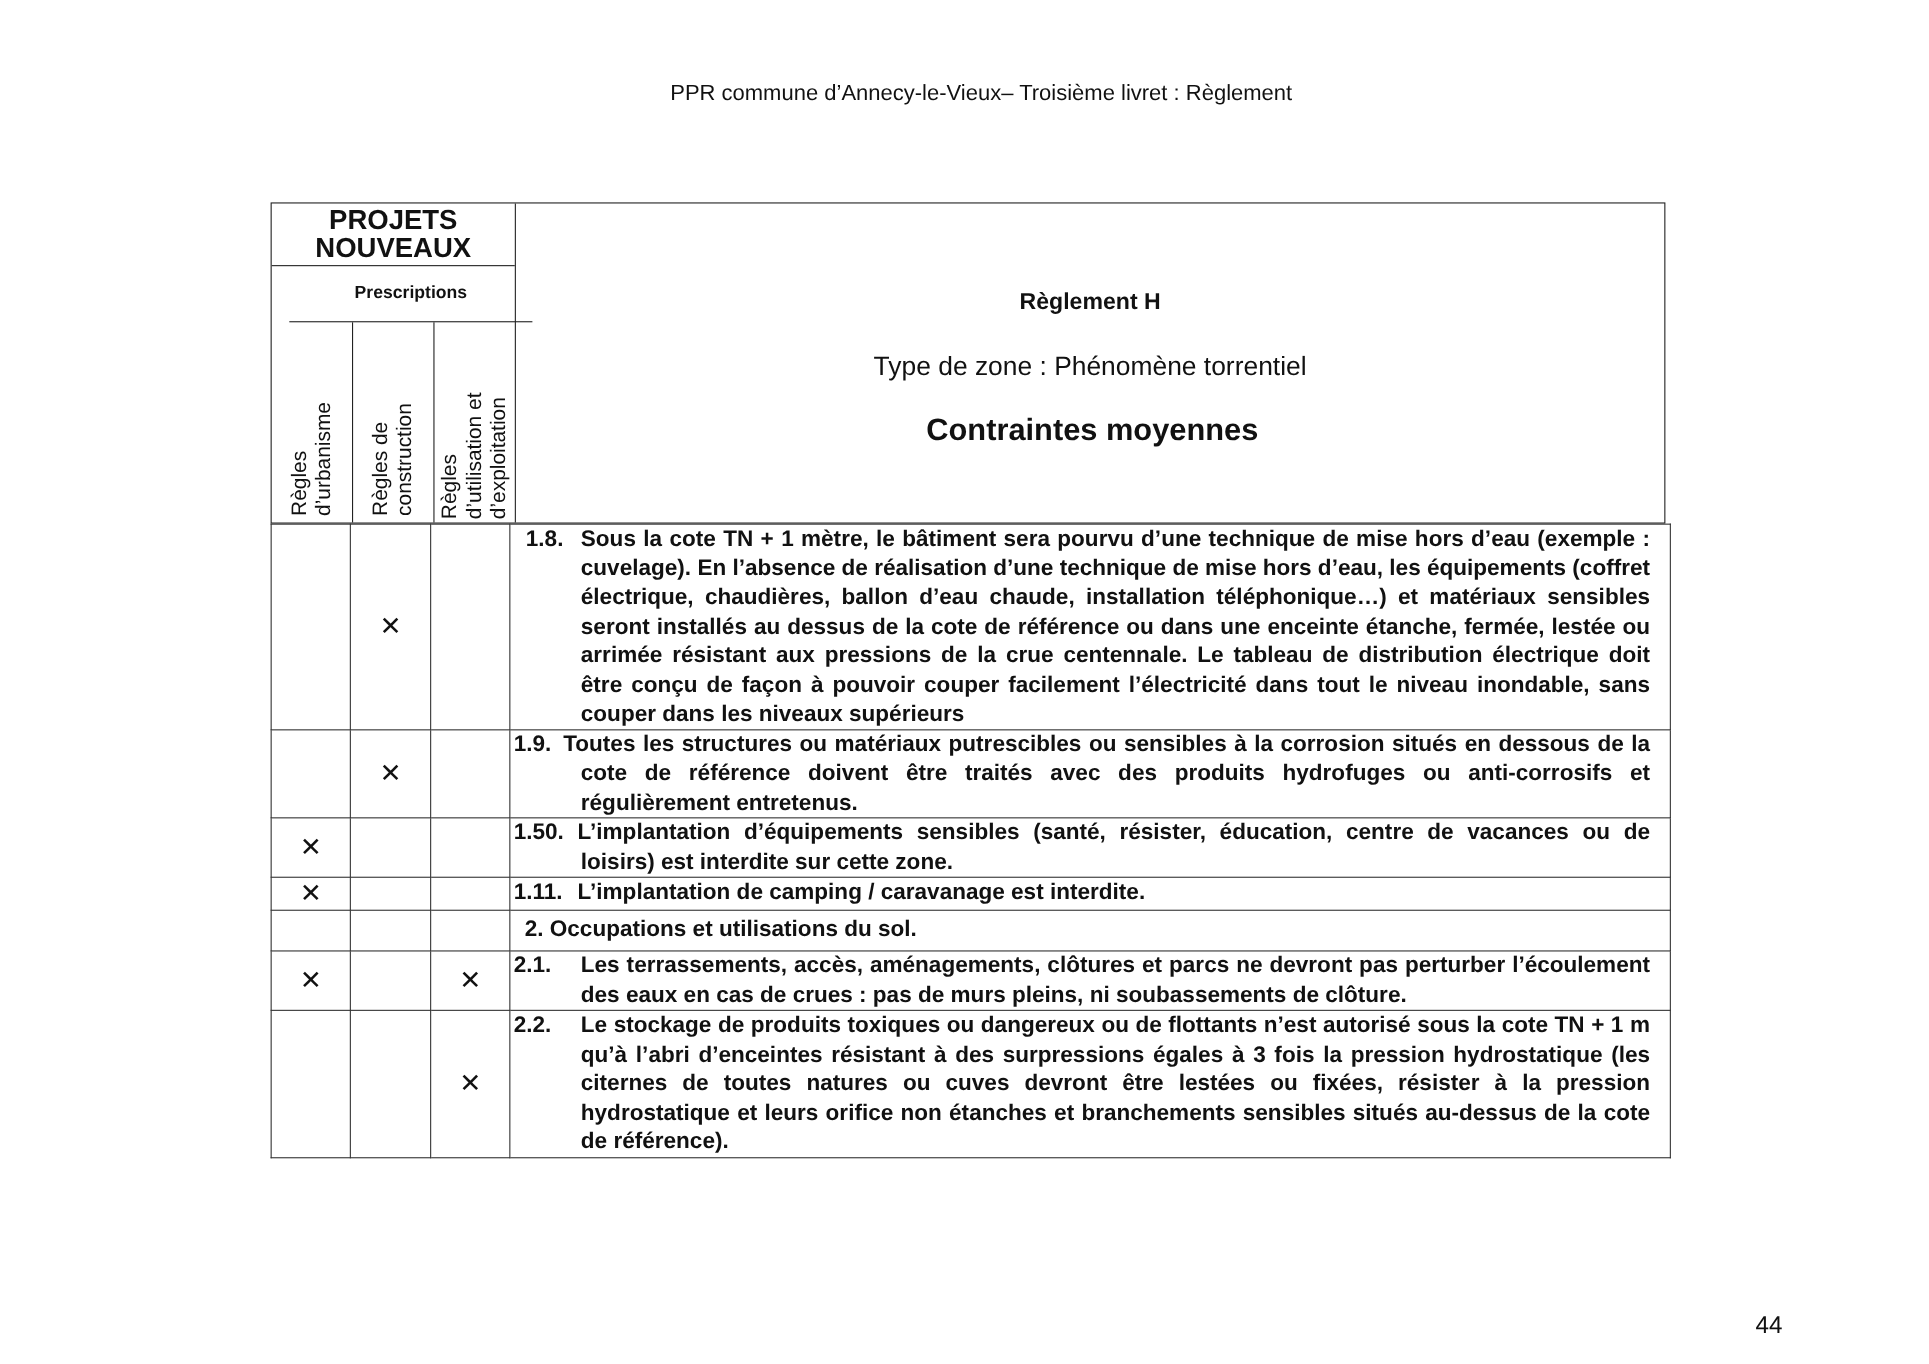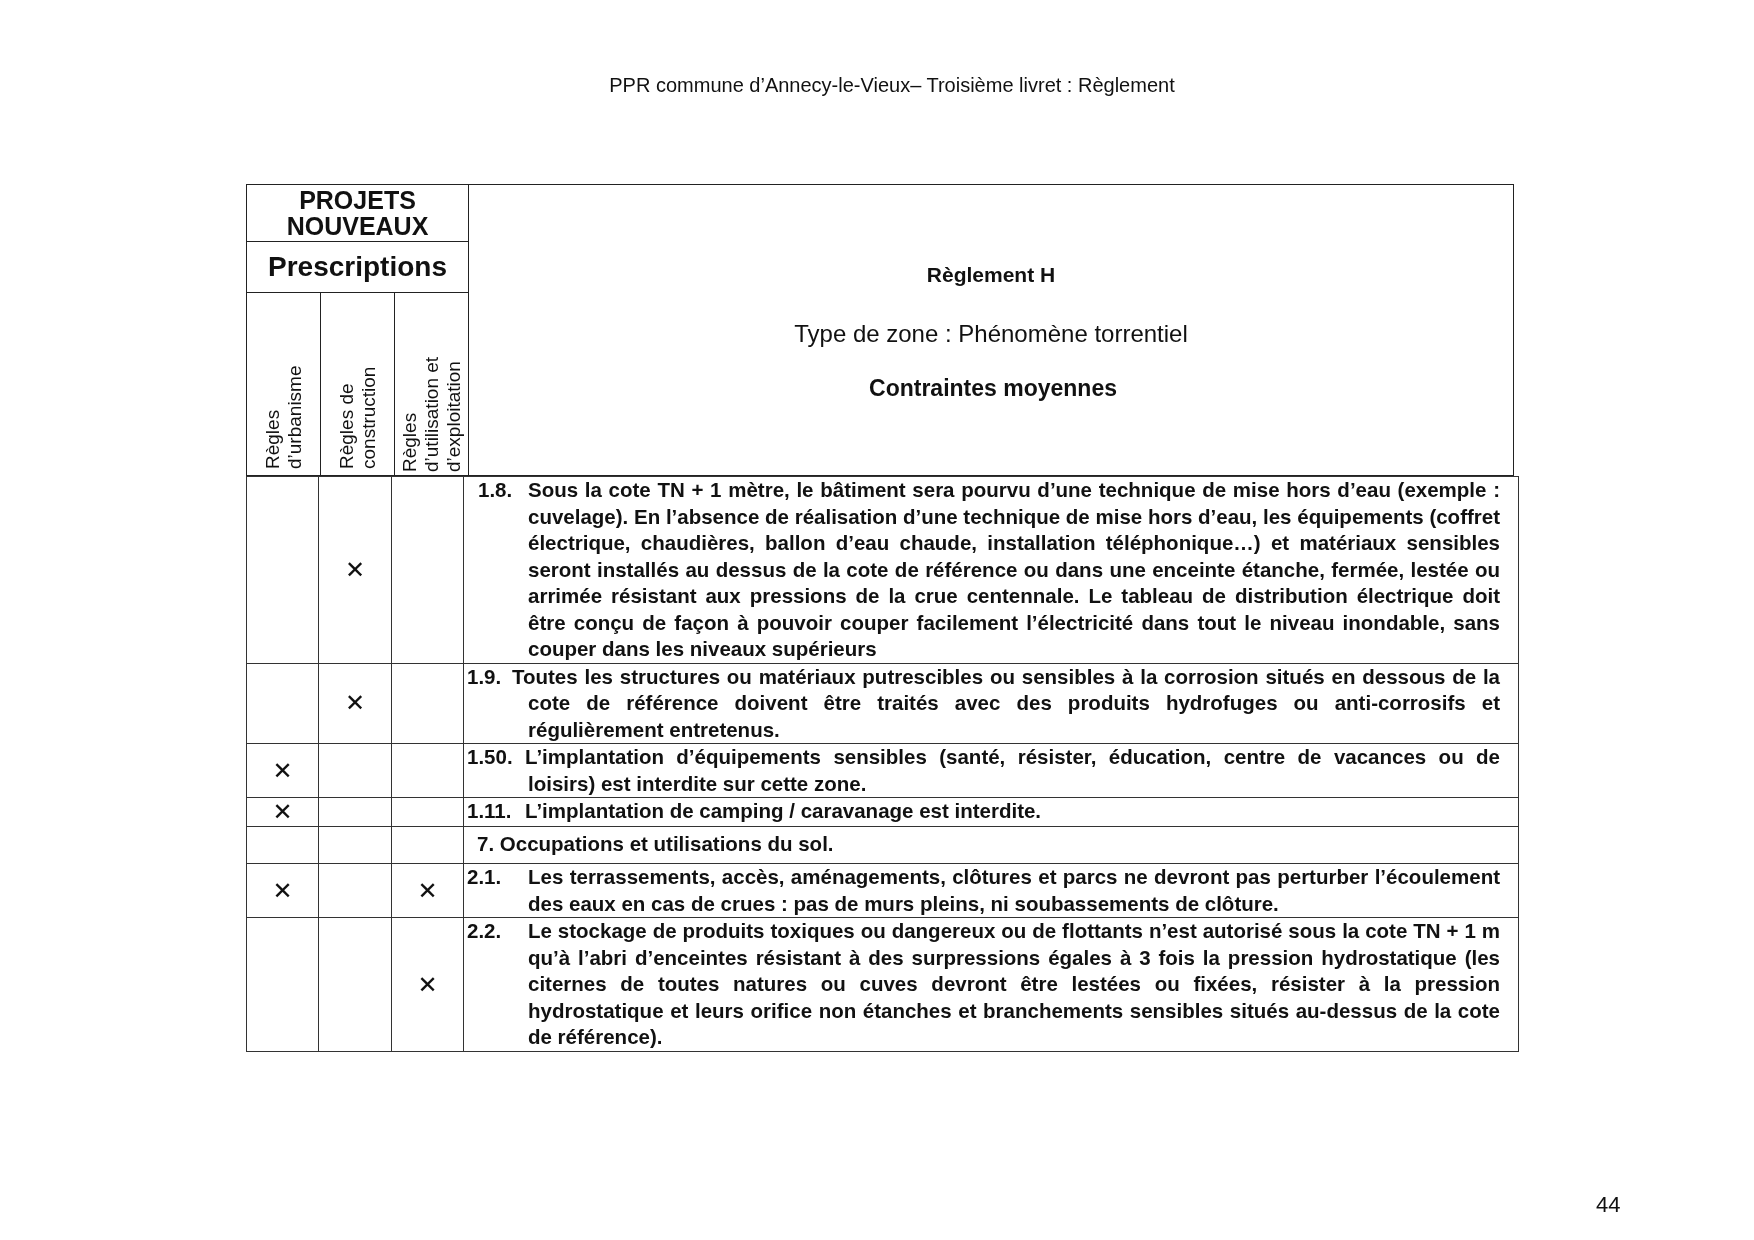--- a/index.html
+++ b/index.html
@@ -20,24 +20,24 @@
     border: 1.5px solid #222; box-sizing: border-box;
   }
   .th-left { position: absolute; left: 0; top: 0; width: 222px; height: 100%; border-right: 1.5px solid #222; box-sizing: border-box; }
   .th-projets {
     position: absolute; left: 0; top: 0; width: 100%; height: 57px;
     border-bottom: 1.5px solid #222; box-sizing: border-box;
     display: flex; align-items: center; justify-content: center; text-align: center;
     font-weight: bold; font-size: 25px; line-height: 26px; white-space: pre-line;
   }
   .th-prescriptions {
-    position: absolute; left: 0; top: 57px; width: 100%; height: 51px;
+    position: absolute; left: 16px; top: 57px; width: 100%; height: 51px;
     border-bottom: 1.5px solid #222; box-sizing: border-box;
     display: flex; align-items: center; justify-content: center;
-    font-weight: bold; font-size: 28px;
+    font-weight: bold; font-size: 16px;
   }
   .th-cols { position: absolute; left: 0; top: 108px; width: 100%; height: 182px; }
   .th-col {
     position: absolute; top: 0; height: 100%; box-sizing: border-box;
     display: flex; align-items: center; justify-content: center;
   }
   .th-col.c1 { left: 0; width: 74px; border-right: 1.5px solid #222; }
   .th-col.c2 { left: 74px; width: 74px; border-right: 1.5px solid #222; }
   .th-col.c3 { left: 148px; width: 74px; }
   .vtext {
@@ -45,21 +45,21 @@
     font-size: 19px; line-height: 22px; text-align: left; white-space: pre-line;
     height: 170px;
   }
   .th-col.c3 .vtext { height: 176px; }
   .th-right {
     position: absolute; left: 222px; top: 0; right: 0; height: 100%;
     text-align: center;
   }
   .reg-title { position: absolute; left: 0; right: 0; top: 78px; font-weight: bold; font-size: 21px; }
   .reg-type { position: absolute; left: 0; right: 0; top: 135px; font-size: 24px; }
-  .reg-constraint { position: absolute; left: 4px; right: 0; top: 190px; font-weight: bold; font-size: 23px; }
+  .reg-constraint { position: absolute; left: 4px; right: 0; top: 190px; font-weight: bold; font-size: 28px; }
 
   
   .tbody {
     position: absolute; left: 246px; top: 476px; width: 1273px;
     border-collapse: collapse; table-layout: fixed;
   }
   .tbody td {
     border: 1.5px solid #333; padding: 0; vertical-align: middle;
   }
   .tbody td.mark {
@@ -149,21 +149,21 @@
     <td class="mark c3"><span class="xmark"></span></td>
     <td class="text">
           <div class="item" style="padding-left:0;text-indent:0"><span class="num" style="width:58px">1.11.</span><span>L’implantation de camping / caravanage est interdite.</span></div>
         </td>
   </tr>
   <tr style="height:37px">
     <td class="mark"></td>
     <td class="mark c2"></td>
     <td class="mark c3"></td>
     <td class="text">
-          <div class="section-title">7. Occupations et utilisations du sol.</div>
+          <div class="section-title">2. Occupations et utilisations du sol.</div>
         </td>
   </tr>
   <tr style="height:54px">
     <td class="mark"><span class="xmark">✕</span></td>
     <td class="mark c2"><span class="xmark"></span></td>
     <td class="mark c3"><span class="xmark">✕</span></td>
     <td class="text">
           <div class="item" style="padding-left:61px;text-indent:-61px"><span class="num" style="width:61px">2.1.</span><span>Les terrassements, accès, aménagements, clôtures et parcs ne devront pas perturber l’écoulement des eaux en cas de crues : pas de murs pleins, ni soubassements de clôture.</span></div>
         </td>
   </tr>

